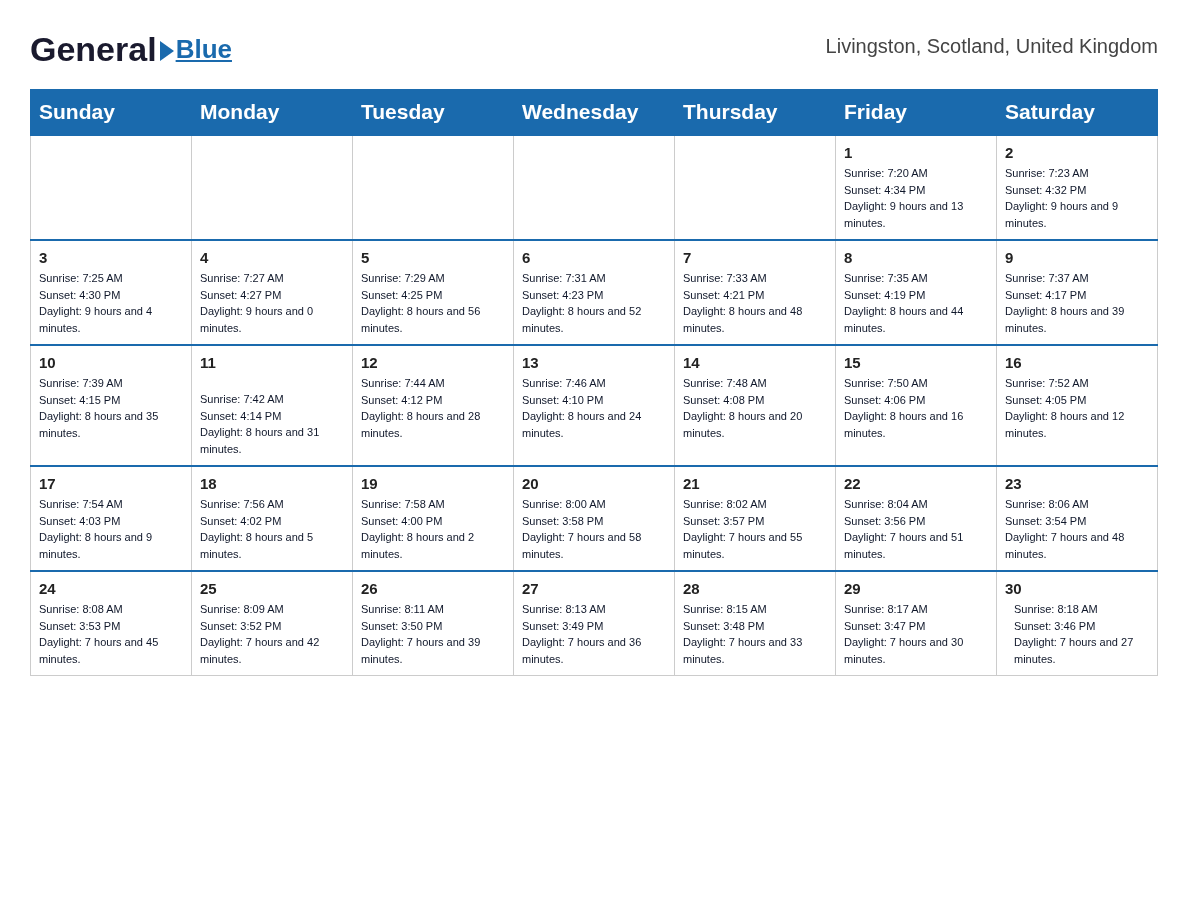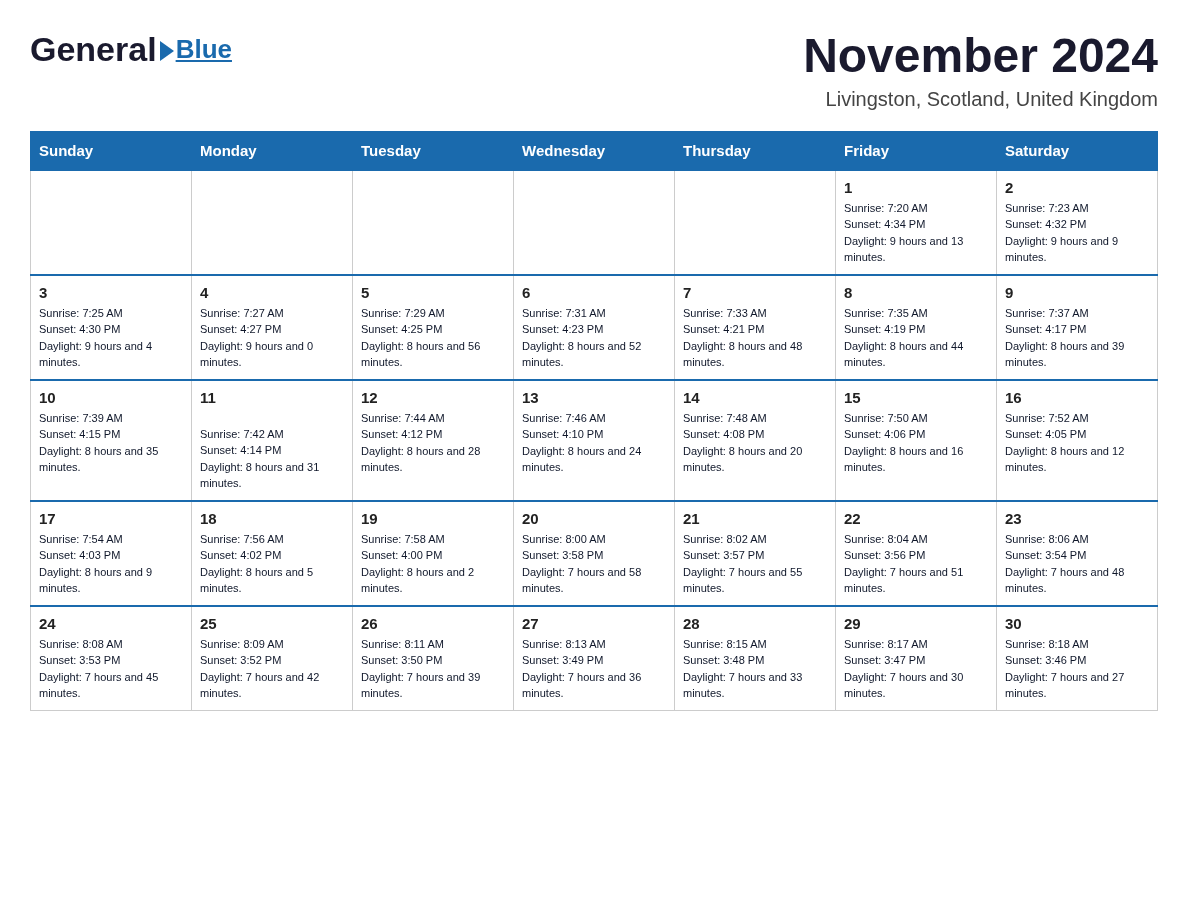--- a/index.html
+++ b/index.html
@@ -62,21 +62,21 @@
     }
     .calendar {
       width: 100%;
       border-collapse: collapse;
       border: 1px solid #ccc;
     }
     .calendar th {
       background-color: #1a6aad;
       color: #fff;
       padding: 10px 8px;
-      font-size: 15px;
+      font-size: 21px;
       font-weight: bold;
       text-align: left;
       border: 1px solid #1a6aad;
     }
     .calendar td {
       vertical-align: top;
       padding: 8px;
       border: 1px solid #ccc;
       width: calc(100% / 7);
       min-height: 110px;
@@ -107,21 +107,20 @@
 
 <div class="header">
   <div class="logo">
     <div class="logo-text">
       <span class="logo-general">General</span>
       <div class="logo-arrow"></div>
       <span class="logo-blue">Blue</span>
     </div>
   </div>
   <div class="title-section">
-    <div class="month-title">November 2024</div>
     <div class="location">Livingston, Scotland, United Kingdom</div>
   </div>
 </div>
 
 <table class="calendar">
   <thead>
     <tr>
     <th>Sunday</th>
         <th>Monday</th>
         <th>Tuesday</th>
@@ -315,19 +314,19 @@
 Daylight: 7 hours and 33 minutes.</div>
         </td>
         <td>
           <span class="day-number">29</span>
           <div class="day-info" style="white-space: pre-line;">Sunrise: 8:17 AM
 Sunset: 3:47 PM
 Daylight: 7 hours and 30 minutes.</div>
         </td>
         <td>
           <span class="day-number">30</span>
-          <div class="day-info" style="white-space: pre-line;">Sunrise: 8:18 AM
+          <div class="day-info" style="white-space: pre-line; margin-left: 9px;">Sunrise: 8:18 AM
 Sunset: 3:46 PM
 Daylight: 7 hours and 27 minutes.</div>
         </td>
       </tr>
     </tbody>
 </table>
 
 </body></html>

